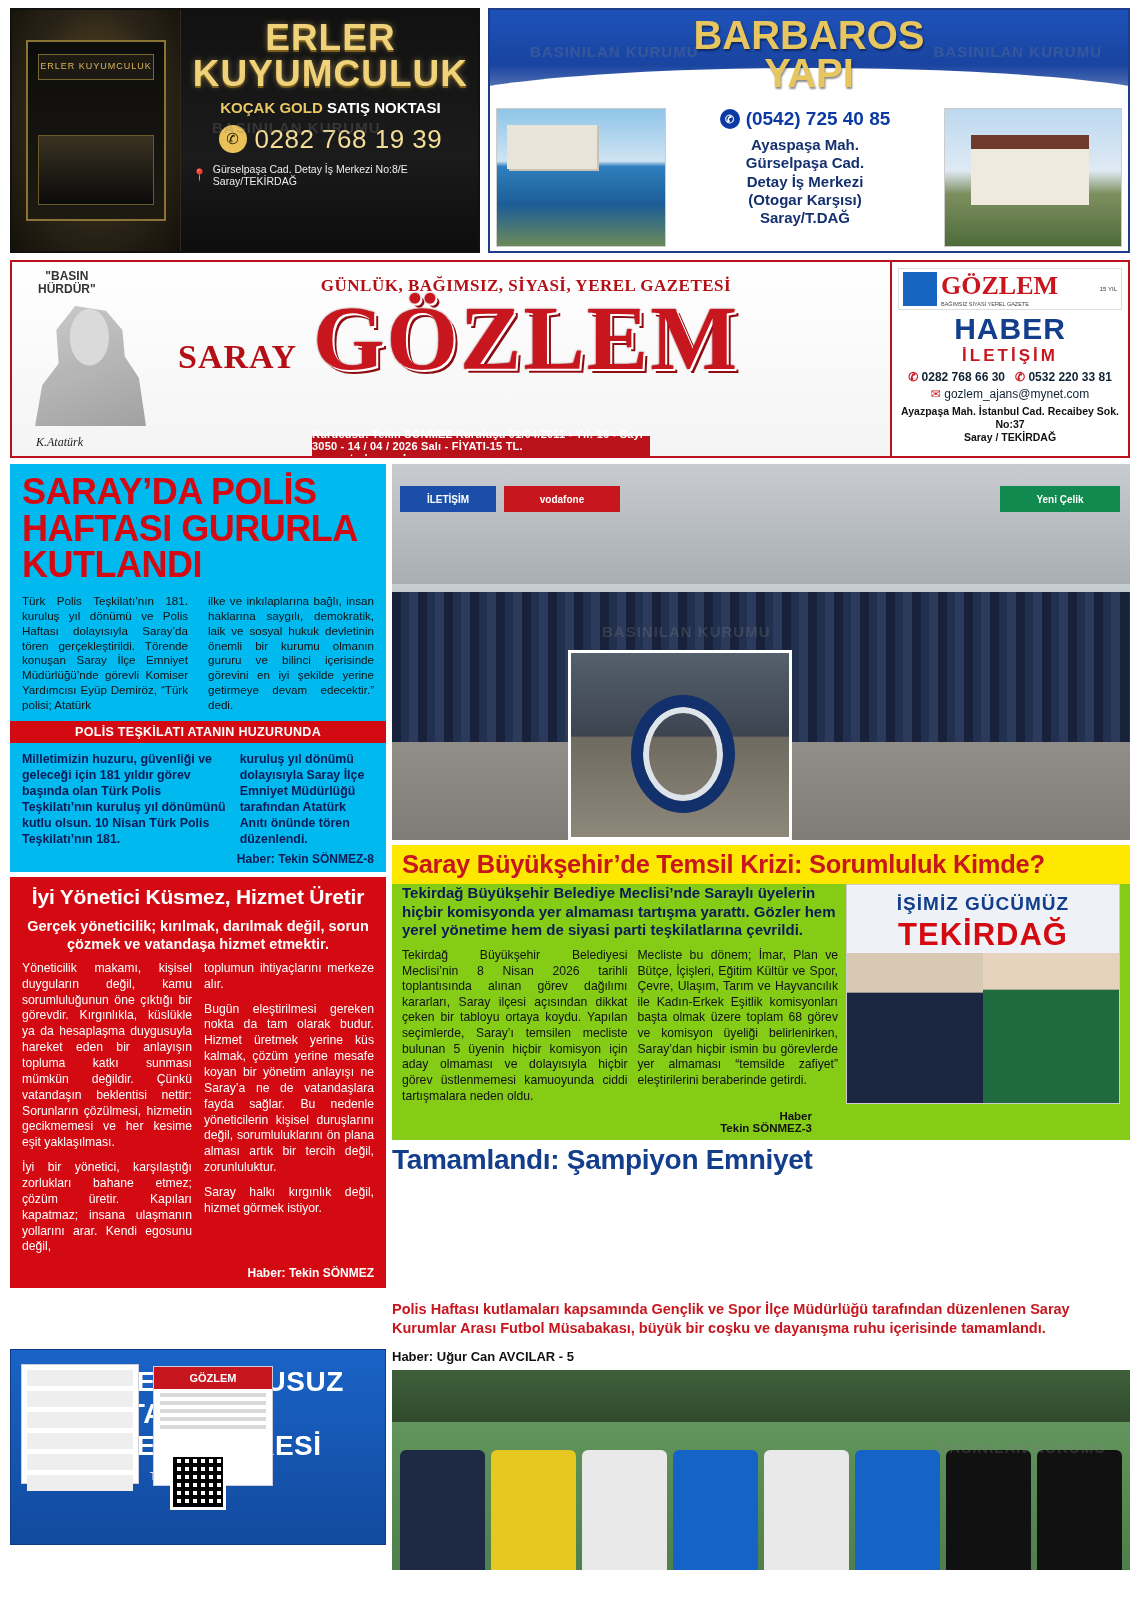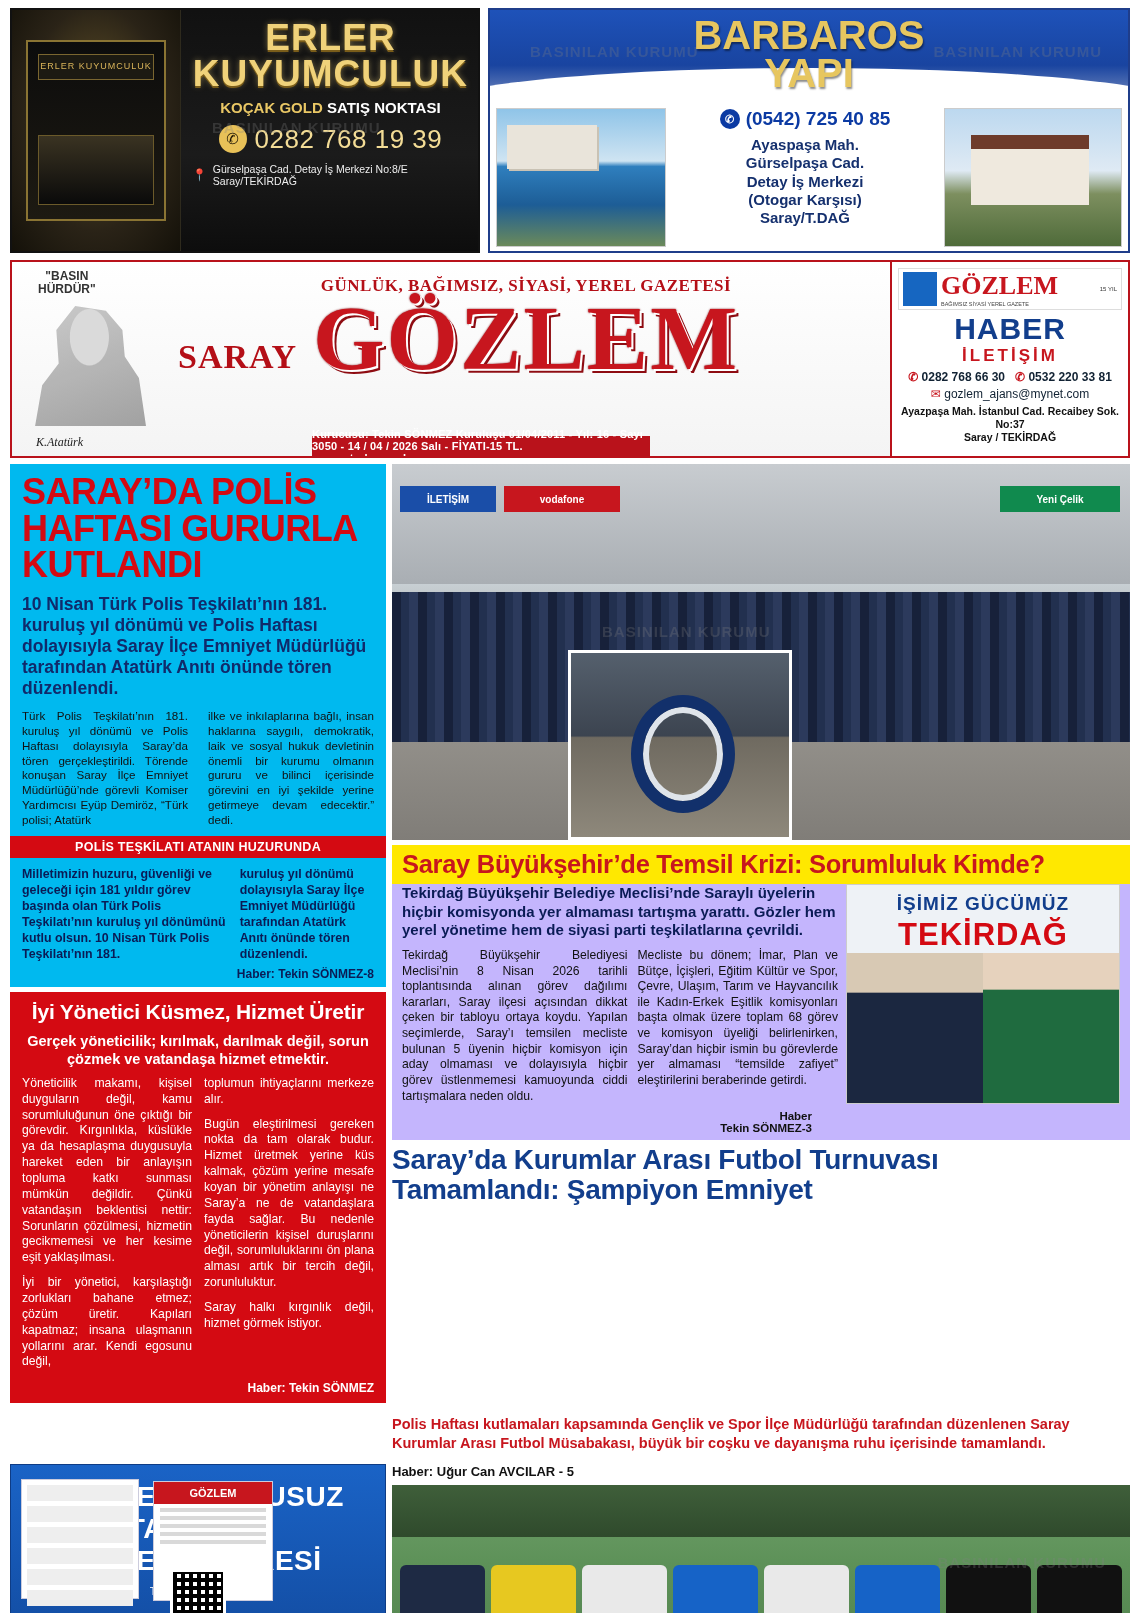--- a/index.html
+++ b/index.html
@@ -248,21 +248,21 @@
   .lead-photo .inset .wreath {
     position:absolute; left:60px; top:42px; width:104px; height:118px; border-radius:50%;
     border:12px solid #12306b; box-shadow:inset 0 0 0 6px #dfe4ea;
   }
 
   
   .yellow-head {
     background:#ffe800; padding:6px 10px; margin-top:5px;
   }
   .yh-title { font-size:25.5px; font-weight:bold; color:#c7161e; line-height:1.05; letter-spacing:-.3px; }
-  .yellow-body { background:#c4b5fd; display:flex; gap:8px; padding:0 10px 6px 10px; }
+  .yellow-body { background:#84cc16; display:flex; gap:8px; padding:0 10px 6px 10px; }
   .yb-left { flex:1; }
   .yb-lead { font-size:15px; font-weight:bold; color:#0a1b55; line-height:1.25; }
   .yb-cols { display:flex; gap:10px; margin-top:8px; }
   .yb-cols p { margin:0; font-size:12.2px; line-height:1.28; color:#111; text-align:justify; }
   .yb-byline { text-align:right; font-size:11.5px; font-weight:bold; color:#111; }
   .tek-ad {
     width:274px; background:#eef2f6; border:1px solid #ccc; position:relative; overflow:hidden;
   }
   .tek-ad .t1 { text-align:center; font-size:19px; font-weight:bold; color:#123e8c; margin-top:8px; letter-spacing:1px; }
   .tek-ad .t2 { text-align:center; font-size:31px; font-weight:bold; color:#d40a12; letter-spacing:1px; margin-top:2px;}
@@ -419,21 +419,20 @@
   <div class="main">
 
     <div class="col-left">
 
       <div class="lead-box">
         <div class="lead-title">
           <div>SARAY’DA POLİS</div>
           <div>HAFTASI GURURLA</div>
           <div>KUTLANDI</div>
         </div>
-        <div class="lead-sub">10 Nisan Türk Polis Teşkilatı’nın 181. kuruluş yıl dönümü ve Polis Haftası dolayısıyla Saray İlçe Emniyet Müdürlüğü tarafından Atatürk Anıtı önünde tören düzenlendi.</div>
         <div class="lead-cols">
           <div class="c">
               <p>Türk Polis Teşkilatı’nın 181. kuruluş yıl dönümü ve Polis Haftası dolayısıyla Saray’da tören gerçekleştirildi. Törende konuşan Saray İlçe Emniyet Müdürlüğü’nde görevli Komiser Yardımcısı Eyüp Demiröz, “Türk polisi; Atatürk</p>
             </div>
           <div class="c">
               <p>ilke ve inkılaplarına bağlı, insan haklarına saygılı, demokratik, laik ve sosyal hukuk devletinin önemli bir kurumu olmanın gururu ve bilinci içerisinde görevini en iyi şekilde yerine getirmeye devam edecektir.” dedi.</p>
             </div>
         </div>
       </div>
 
@@ -512,21 +511,20 @@
           <div class="yb-byline">
             <div>Haber</div>
             <div>Tekin SÖNMEZ-3</div>
           </div>
         </div>
         <div style="width:300px"></div>
       </div>
 
       <div class="fb-head">
         <div class="fb-title">
-          <div>Saray’da Kurumlar Arası Futbol Turnuvası</div>
           <div>Tamamlandı: Şampiyon Emniyet</div>
         </div>
       </div>
 
     </div>
   </div>
 
   <div style="margin-top:4px; display:flex; gap:6px;">
     <div style="width:376px"></div>
     <div style="flex:1">

